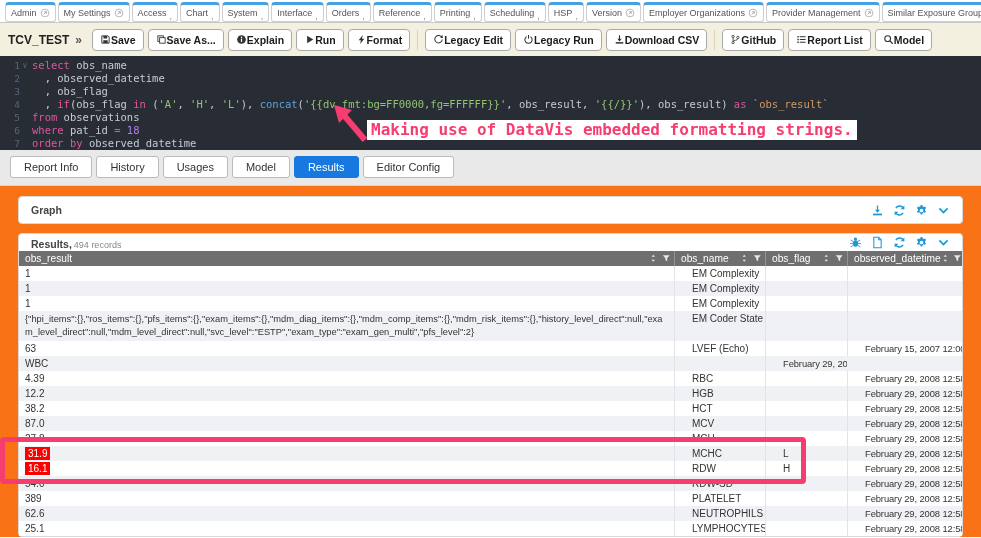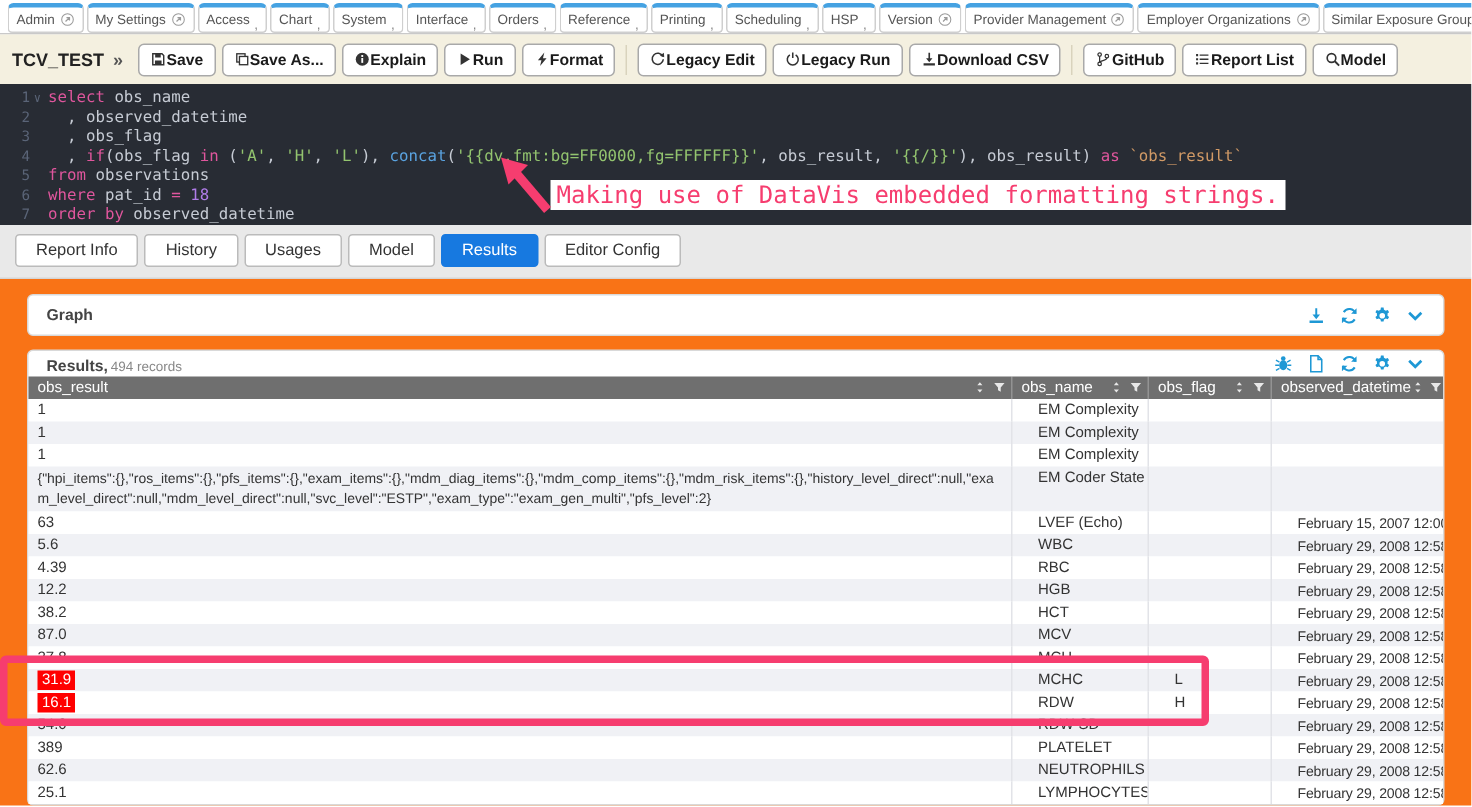--- a/index.html
+++ b/index.html
@@ -28,21 +28,21 @@
   .code { padding-left:2px; }
   .tok.kw { color:#e0569d; }
   .tok.id { color:#c6cbd4; }
   .tok.p { color:#c6cbd4; }
   .tok.str { color:#93c46f; }
   .tok.fn { color:#5aa3e0; }
   .tok.num { color:#b07ce8; }
   .tok.tick { color:#d19a66; }
 
   
-  .callout-text { position:absolute; left:367px; top:120px; height:20px; line-height:20px; background:#fff; color:#f63d6f; font-family:"DejaVu Sans Mono", monospace; font-weight:normal; font-size:16px; padding:0 4px; z-index:20; white-space:nowrap; }
+  .callout-text { position:absolute; left:367px; top:120px; height:20px; line-height:20px; background:#fff; color:#f63d6f; font-family:"DejaVu Sans Mono", monospace; font-weight:bold; font-size:16px; padding:0 4px; z-index:20; white-space:nowrap; }
   .arrow { position:absolute; left:330px; top:102px; z-index:21; }
   .callout-box { position:absolute; left:0px; top:437px; width:806px; height:47px; border:5px solid #f63d6f; border-radius:4px; z-index:15; pointer-events:none; }
 
   
   .tabstrip { height:36px; background:#e9e9e9; border-bottom:1px solid #d5d5d5; padding:6px 0 0 10px; }
   .vtab { display:inline-block; background:#fff; border:1px solid #bbb; border-radius:3px; padding:4px 13px; font-size:11px; color:#333; margin-right:4px; cursor:pointer; }
   .vtab.active { background:#1779e0; border-color:#1779e0; color:#fff; }
 
   
   .content { padding:10px 18px 0 18px; background:#f97316; }
@@ -135,30 +135,30 @@
     <div class="navtab">
       <span>Version</span>
       <span class="ic">
         <svg viewBox="0 0 16 16">
           <circle cx="8" cy="8" r="6.2" fill="none" stroke="currentColor" stroke-width="1.1"></circle>
           <path fill="none" stroke="currentColor" stroke-width="1.3" d="M5.9 10.1l4-4M6.9 5.9h3.2v3.2"></path>
         </svg>
       </span>
     </div>
     <div class="navtab">
-      <span>Provider Management</span>
+      <span>Employer Organizations</span>
       <span class="ic">
         <svg viewBox="0 0 16 16">
           <circle cx="8" cy="8" r="6.2" fill="none" stroke="currentColor" stroke-width="1.1"></circle>
           <path fill="none" stroke="currentColor" stroke-width="1.3" d="M5.9 10.1l4-4M6.9 5.9h3.2v3.2"></path>
         </svg>
       </span>
     </div>
     <div class="navtab">
-      <span>Employer Organizations</span>
+      <span>Provider Management</span>
       <span class="ic">
         <svg viewBox="0 0 16 16">
           <circle cx="8" cy="8" r="6.2" fill="none" stroke="currentColor" stroke-width="1.1"></circle>
           <path fill="none" stroke="currentColor" stroke-width="1.3" d="M5.9 10.1l4-4M6.9 5.9h3.2v3.2"></path>
         </svg>
       </span>
     </div>
     <div class="navtab">
       <span>Similar Exposure Groups (SEGs)</span>
     </div>
@@ -445,21 +445,20 @@
           <div class="td c-obs_flag"></div>
           <div class="td c-observed_datetime"></div>
         </div>
         <div class="tr">
           <div class="td c-obs_result">63</div>
           <div class="td c-obs_name">LVEF (Echo)</div>
           <div class="td c-obs_flag"></div>
           <div class="td c-observed_datetime">February 15, 2007 12:00 AM</div>
         </div>
         <div class="tr stripe">
-          <div class="td c-obs_result">5.6</div>
           <div class="td c-obs_name">WBC</div>
           <div class="td c-obs_flag"></div>
           <div class="td c-observed_datetime">February 29, 2008 12:58 PM</div>
         </div>
         <div class="tr">
           <div class="td c-obs_result">4.39</div>
           <div class="td c-obs_name">RBC</div>
           <div class="td c-obs_flag"></div>
           <div class="td c-observed_datetime">February 29, 2008 12:58 PM</div>
         </div>

